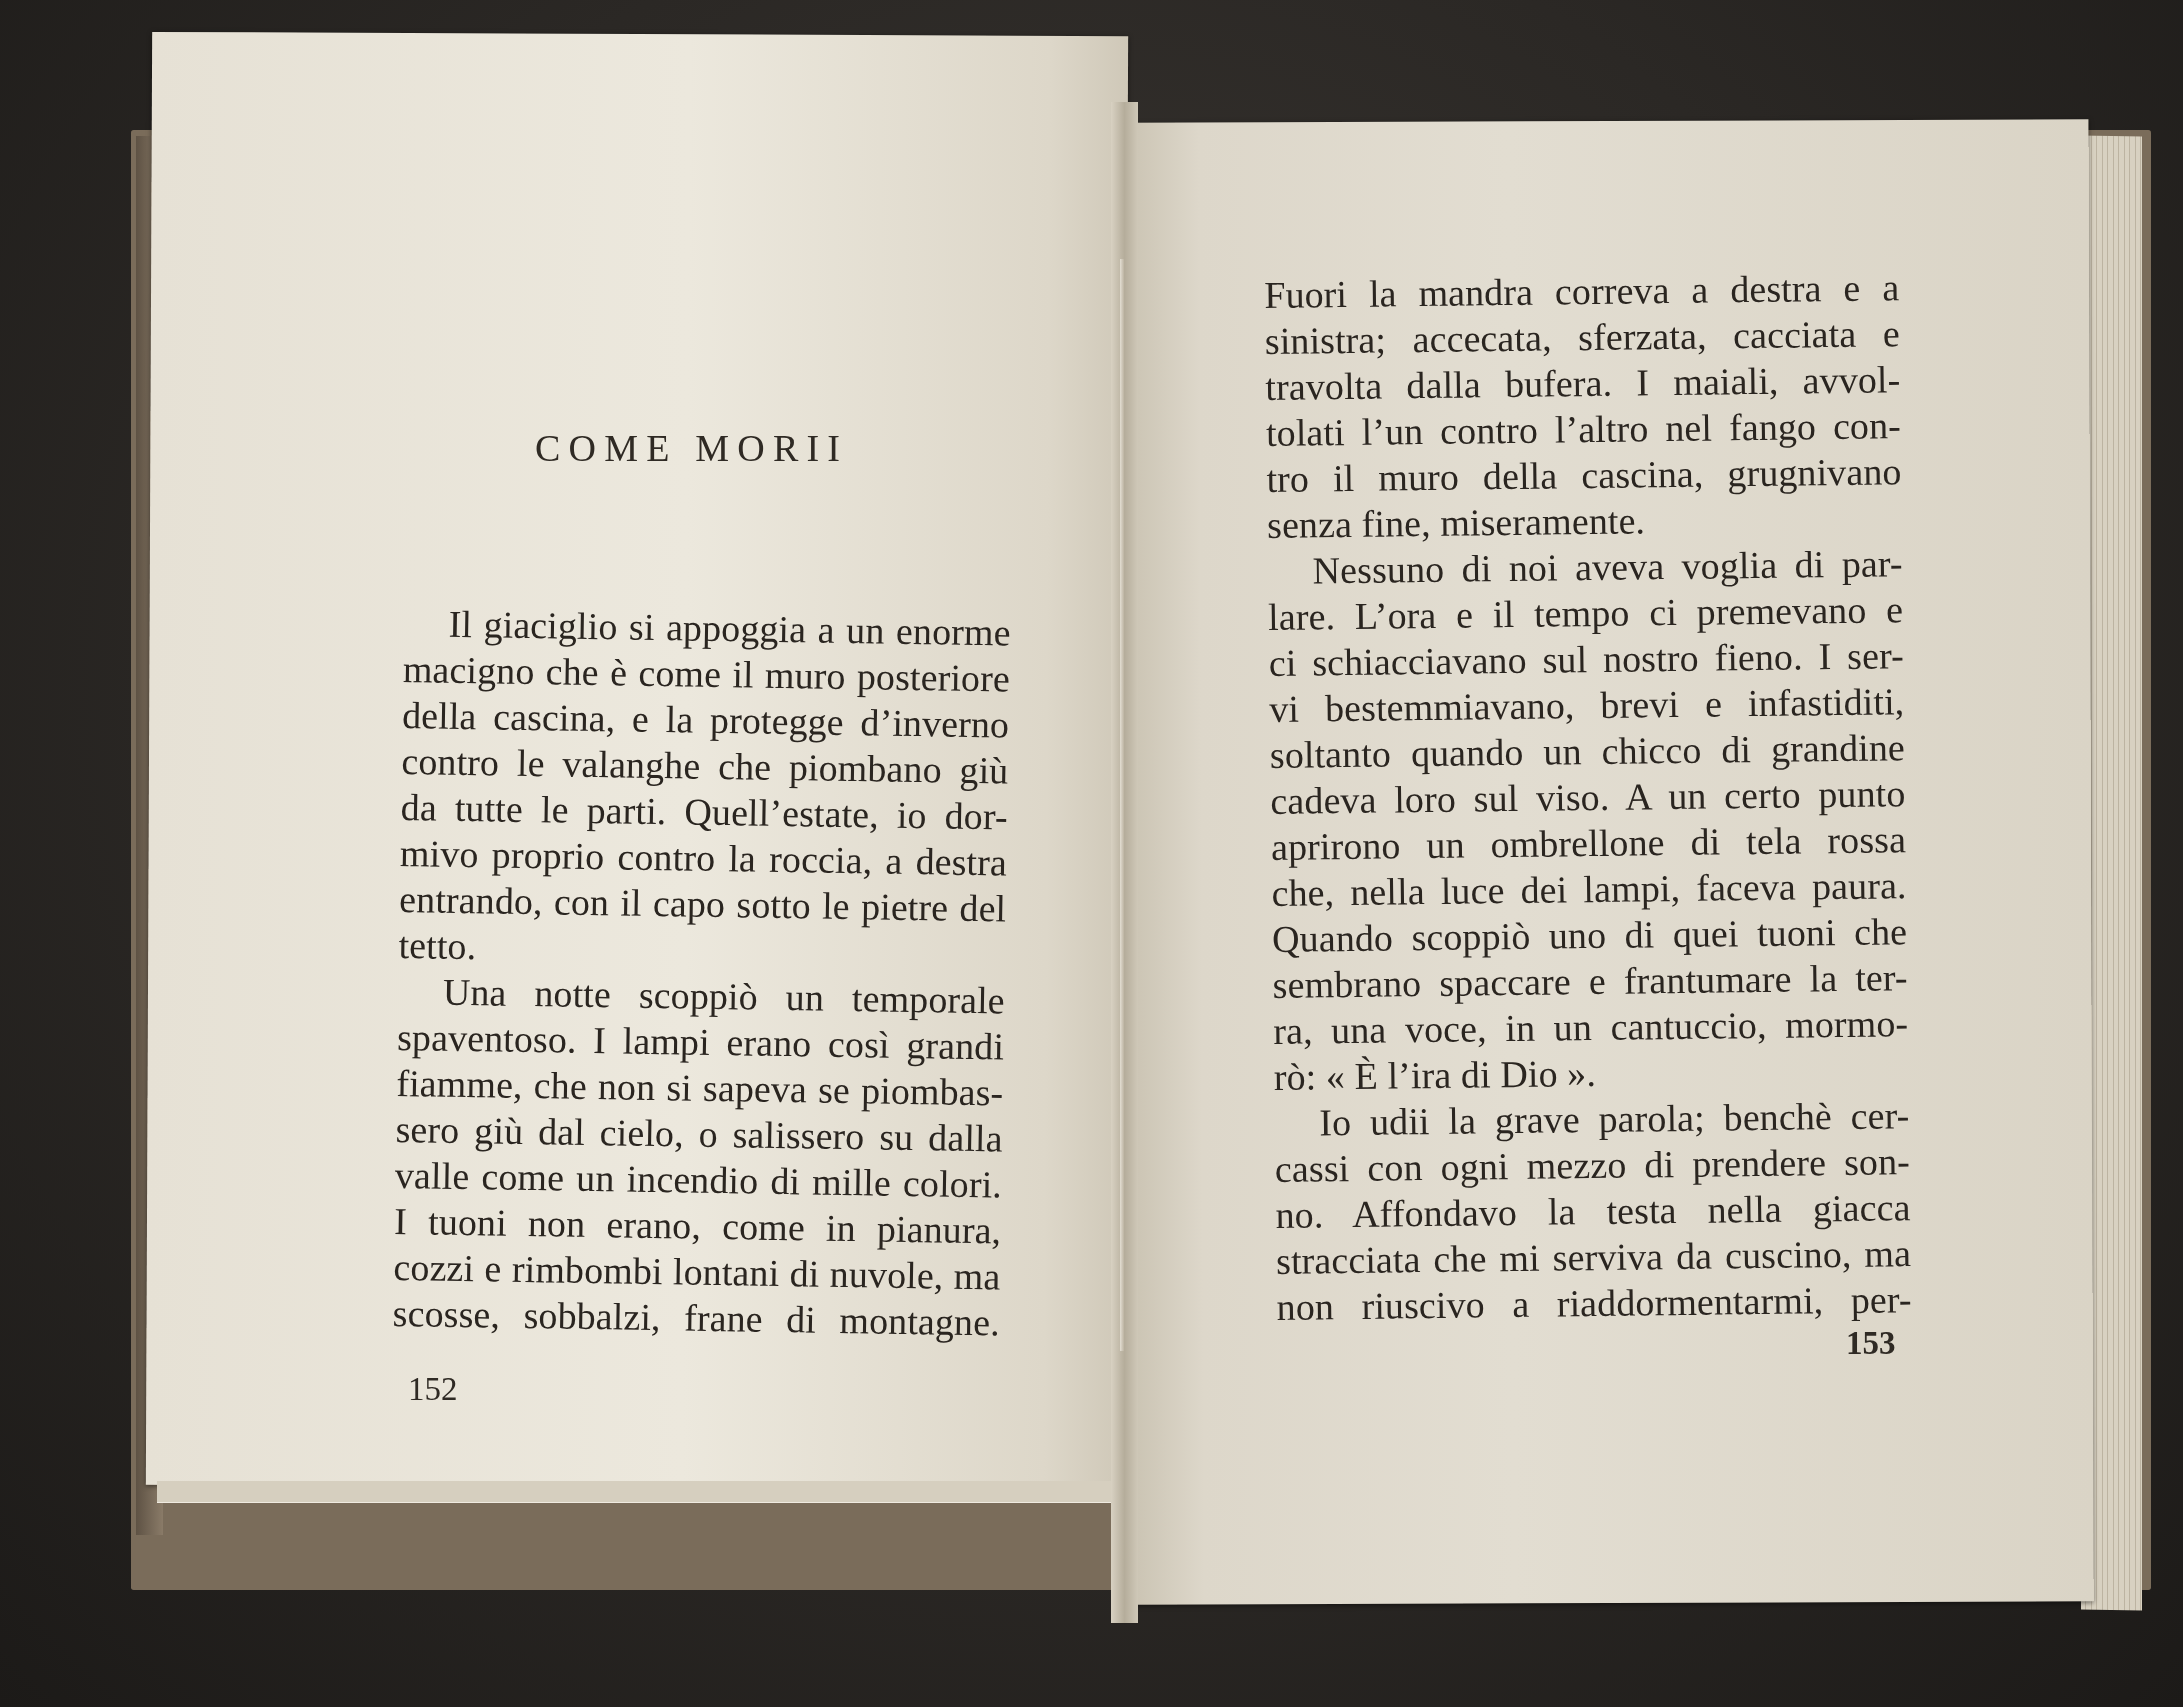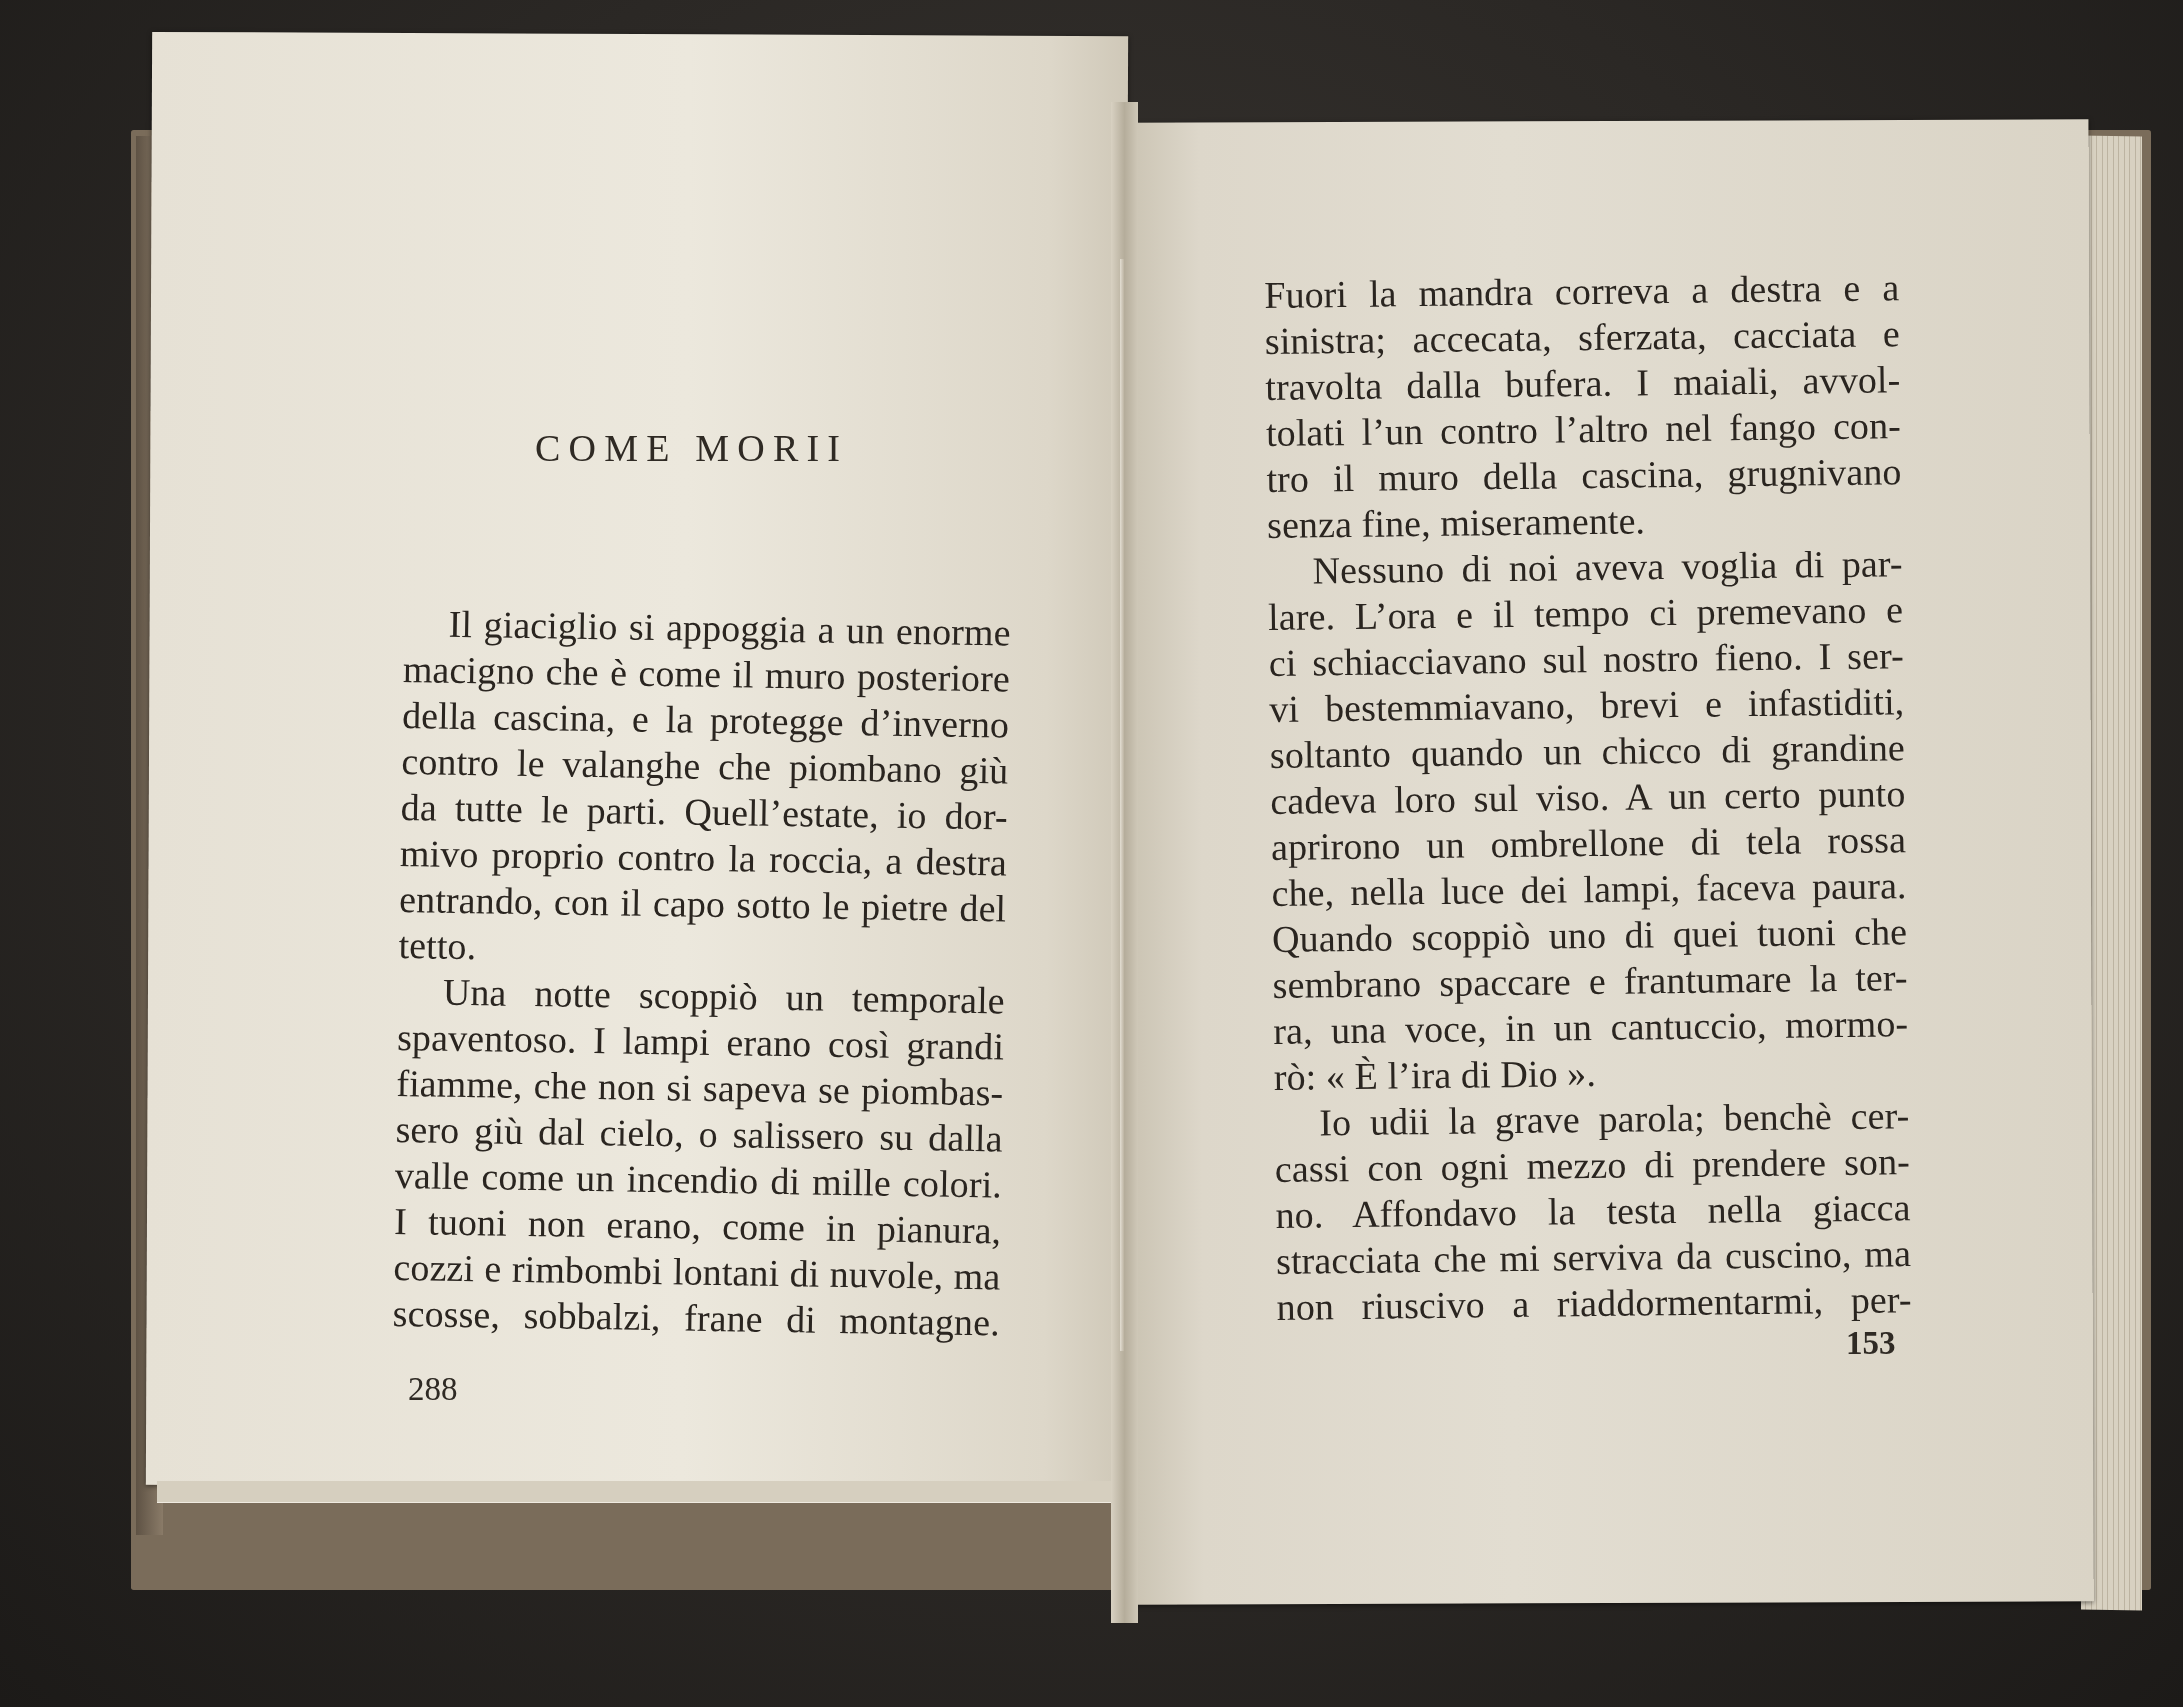--- a/index.html
+++ b/index.html
@@ -101,21 +101,21 @@
     <span class="line">spaventoso. I lampi erano così grandi</span>
     <span class="line">fiamme, che non si sapeva se piombas-</span>
     <span class="line">sero giù dal cielo, o salissero su dalla</span>
     <span class="line">valle come un incendio di mille colori.</span>
     <span class="line">I tuoni non erano, come in pianura,</span>
     <span class="line">cozzi e rimbombi lontani di nuvole, ma</span>
     <span class="line">scosse, sobbalzi, frane di montagne.</span>
   </div>
 </div>
 
-<div class="page-num" style="left:408px; top:1371px;">288</div>
+<div class="page-num" style="left:408px; top:1371px;">152</div>
 
 <div class="text-block right-text">
   <div>
     <span class="line">Fuori la mandra correva a destra e a</span>
     <span class="line">sinistra; accecata, sferzata, cacciata e</span>
     <span class="line">travolta dalla bufera. I maiali, avvol-</span>
     <span class="line">tolati l’un contro l’altro nel fango con-</span>
     <span class="line">tro il muro della cascina, grugnivano</span>
     <span class="line last">senza fine, miseramente.</span>
   </div>

